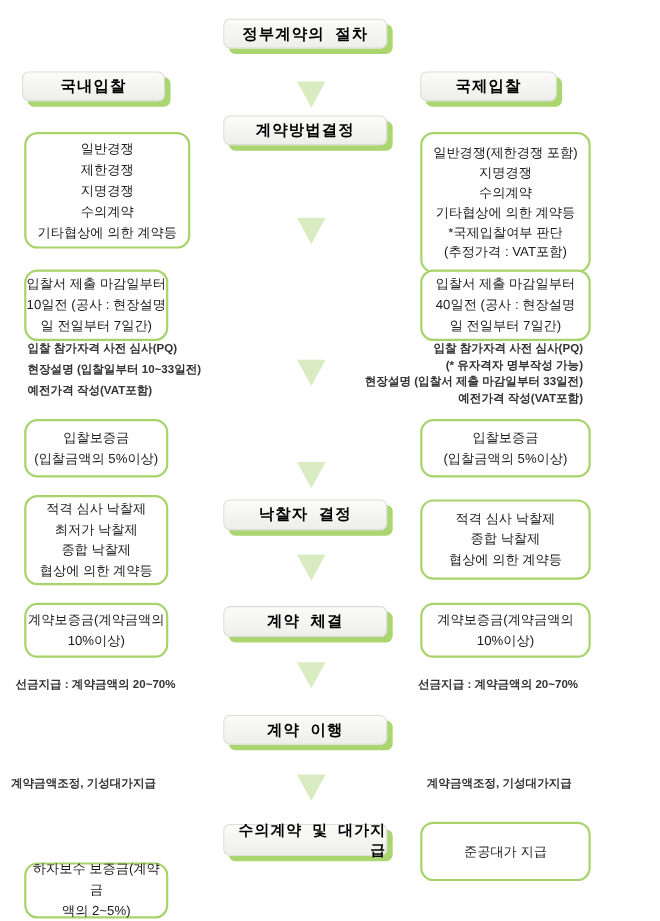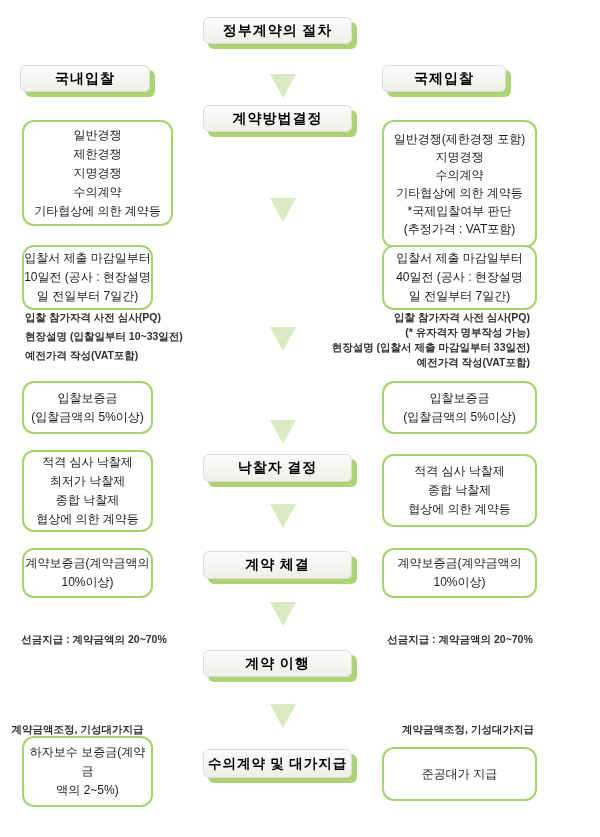--- a/index.html
+++ b/index.html
@@ -16,23 +16,23 @@
   .canvas{position:relative;width:600px;height:837px;background:#ffffff;overflow:hidden;}
 
   
   .step{
     position:absolute;
     background:linear-gradient(var(--fill-top),var(--fill-bottom));
     border:1px solid #dcdcd6;
     border-radius:6px;
     box-shadow:5px 5px 0 var(--green-shadow);
     display:flex;align-items:center;justify-content:center;
-    font-family:Liberation Serif, serif;
+    font-family:Liberation Mono, monospace;
     font-weight:bold;font-size:14px;letter-spacing:1px;color:#000;
-    text-align:center;white-space:pre-line;
+    text-align:right;white-space:pre-line;
     z-index:2;
   }
 
   
   .detail{
     position:absolute;
     background:#ffffff;
     border:2px solid var(--green);
     border-radius:12px;
     display:flex;align-items:center;justify-content:center;
@@ -42,21 +42,21 @@
   }
 
   
   .note{
     position:absolute;
     font-weight:bold;font-size:10.5px;color:var(--note-text);
     white-space:pre-line;line-height:19px;
     z-index:1;
   }
   .note.tight{line-height:15px;}
-  .note.center{text-align:center;margin-top:17px;}
+  .note.center{text-align:left;}
   .note.right{text-align:right;}
 
   
   .arrow{
     position:absolute;width:0;height:0;
     border-left:13px solid transparent;
     border-right:13px solid transparent;
     border-top:24px solid var(--arrow-green);
     z-index:0;
   }
@@ -96,21 +96,21 @@
   <div class="detail" style="left:22px;top:381px;width:131px;height:53px;">입찰보증금
 (입찰금액의 5%이상)</div>
   <div class="detail" style="left:22px;top:450px;width:131px;height:82px;">적격 심사 낙찰제
 최저가 낙찰제
 종합 낙찰제
 협상에 의한 계약등</div>
   <div class="detail" style="left:22px;top:548px;width:131px;height:50px;">계약보증금(계약금액의
 10%이상)</div>
   <div class="note center" style="left:14px;top:613px;width:160px;">선금지급 : 계약금액의 20~70%</div>
   <div class="note center" style="left:10px;top:703px;width:135px;">계약금액조정, 기성대가지급</div>
-  <div class="detail" style="left:22px;top:736px;width:131px;height:71px;">하자보수 보증금(계약금
+  <div class="detail" style="left:22px;top:784px;width:131px;height:51px;">하자보수 보증금(계약금
 액의 2~5%)</div>
 
   <div class="step" style="left:382px;top:65px;width:124px;height:27px;">국제입찰</div>
   <div class="detail" style="left:382px;top:120px;width:155px;height:128px;line-height:18px;">일반경쟁(제한경쟁 포함)
 지명경쟁
 수의계약
 기타협상에 의한 계약등
 *국제입찰여부 판단
 (추정가격 : VAT포함)</div>
   <div class="detail" style="left:382px;top:245px;width:155px;height:65px;">입찰서 제출 마감일부터

